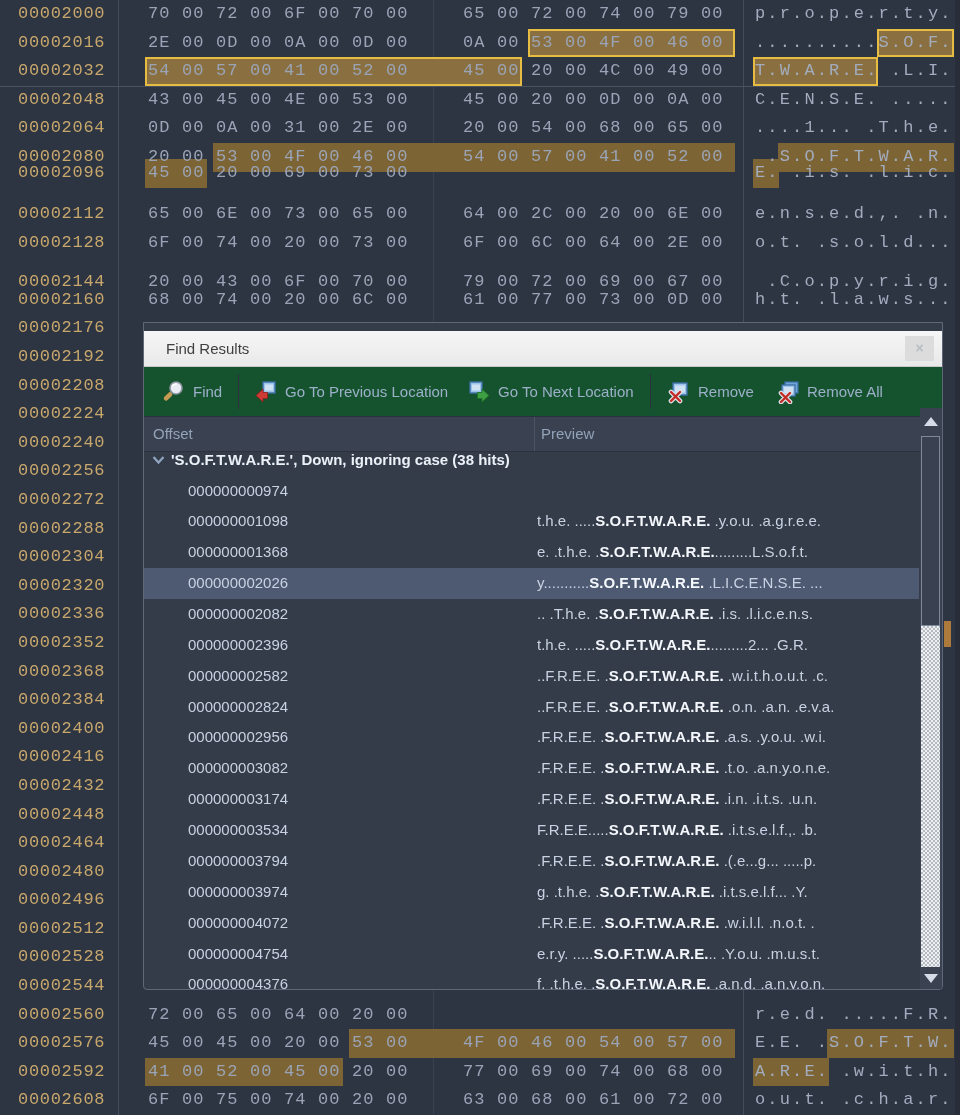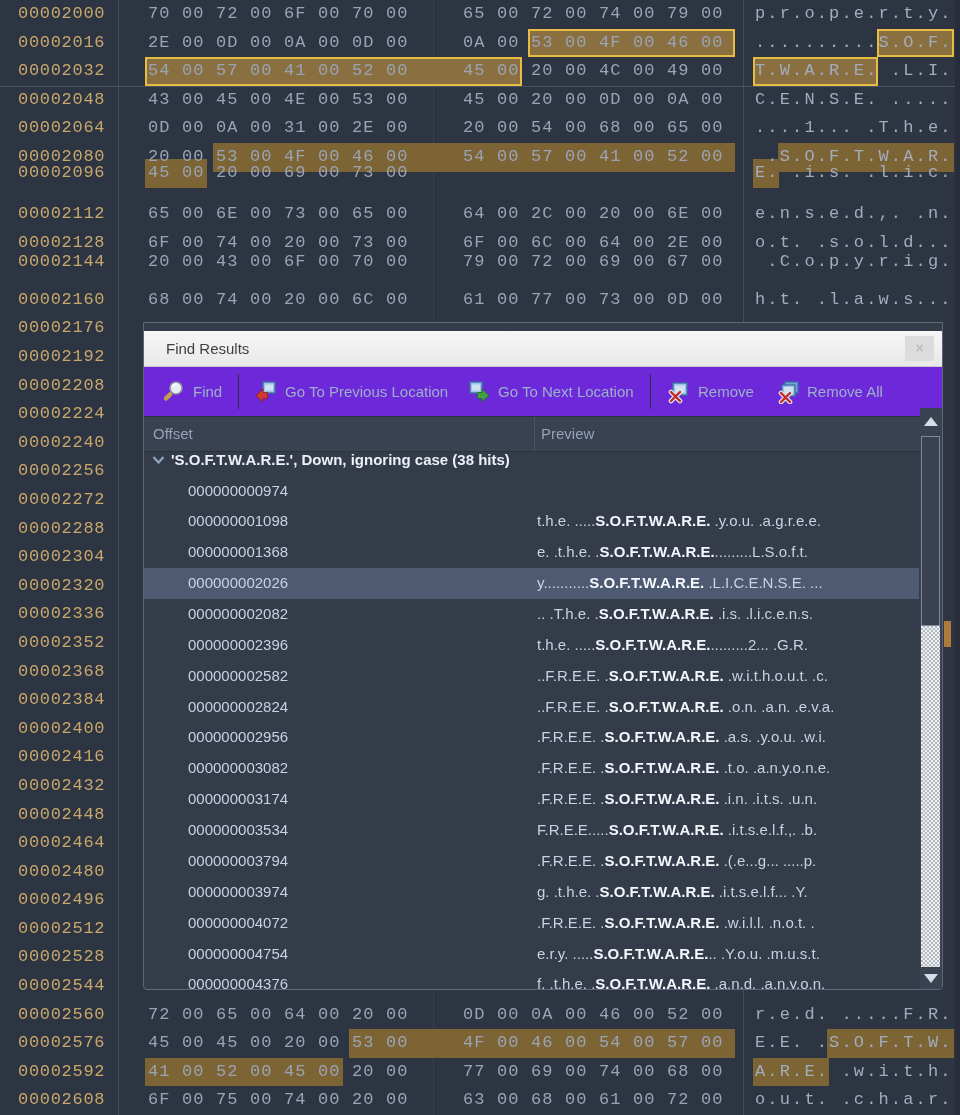--- a/index.html
+++ b/index.html
@@ -22,21 +22,21 @@
   .hlrect.cur{background:#8a7040;border:2px solid #e7bc42;}
   .pos-marker{position:absolute;left:944px;top:621px;width:7px;height:26px;background:#ad7a3c;z-index:3;}
   
   #dialog{position:absolute;left:143px;top:322px;width:800px;height:668px;z-index:10;
     background:#343b49;border:1px solid #5f6878;box-sizing:border-box;
     border-radius:0 0 4px 4px;overflow:hidden;}
   .titlebar{height:36px;background:linear-gradient(#f6f6f6,#e9e9e9);border-bottom:1px solid #c9c9c9;
     color:#3f3f3f;font-size:15px;line-height:36px;padding-left:22px;position:relative;box-sizing:border-box;margin-top:8px;}
   .closebtn{position:absolute;right:8px;top:5px;width:29px;height:25px;background:#dcdcdc;
     color:#b9bcc0;text-align:center;line-height:25px;font-size:14px;font-weight:bold;cursor:default;}
-  .toolbar{height:50px;background:#6d28d9;position:relative;border-bottom:1px solid #2c3340;box-sizing:border-box;}
+  .toolbar{height:50px;background:#14532d;position:relative;border-bottom:1px solid #2c3340;box-sizing:border-box;}
   .tbtn{position:absolute;top:0;height:49px;display:flex;align-items:center;gap:7px;
     color:#9db0ca;font-size:15px;white-space:nowrap;}
   .tbtn svg{display:block;}
   .tsep{position:absolute;top:7px;bottom:7px;width:1px;background:#2b313d;}
   .fr-header{height:35px;background:#3a4150;border-bottom:1px solid #2b313d;position:relative;
     color:#93a3b9;font-size:15px;line-height:33px;box-sizing:border-box;}
   .fr-header .hdiv{position:absolute;left:390px;top:0;bottom:0;width:1px;background:#4b5464;}
   .hcol1{position:absolute;left:9px;}
   .hcol2{position:absolute;left:397px;}
   #list{position:absolute;left:0;right:23px;top:121px;bottom:0;overflow:hidden;}
@@ -124,21 +124,21 @@
         <span class="g1">65 00 6E 00 73 00 65 00</span>
         <span class="g2">64 00 2C 00 20 00 6E 00</span>
         <span class="asc">e.n.s.e.d.,. .n.</span>
       </div>
       <div class="hexrow" style="top: 228.718px; height: 28.5897px; line-height: 28.5897px;">
         <span class="off">00002128</span>
         <span class="g1">6F 00 74 00 20 00 73 00</span>
         <span class="g2">6F 00 6C 00 64 00 2E 00</span>
         <span class="asc">o.t. .s.o.l.d...</span>
       </div>
-      <div class="hexrow" style="top: 248px; height: 28.5897px; line-height: 28.5897px; text-align: right;">
+      <div class="hexrow" style="top: 268px; height: 28.5897px; line-height: 28.5897px; text-align: right;">
         <span class="off">00002144</span>
         <span class="g1">20 00 43 00 6F 00 70 00</span>
         <span class="g2">79 00 72 00 69 00 67 00</span>
         <span class="asc"> .C.o.p.y.r.i.g.</span>
       </div>
       <div class="hexrow" style="top: 285.897px; height: 28.5897px; line-height: 28.5897px;">
         <span class="off">00002160</span>
         <span class="g1">68 00 74 00 20 00 6C 00</span>
         <span class="g2">61 00 77 00 73 00 0D 00</span>
         <span class="asc">h.t. .l.a.w.s...</span>
@@ -211,21 +211,20 @@
       </div>
       <div class="hexrow" style="top: 943.462px; height: 28.5897px; line-height: 28.5897px;">
         <span class="off">00002528</span>
       </div>
       <div class="hexrow" style="top: 972.051px; height: 28.5897px; line-height: 28.5897px;">
         <span class="off">00002544</span>
       </div>
       <div class="hexrow" style="top: 1000.64px; height: 28.5897px; line-height: 28.5897px;">
         <span class="off">00002560</span>
         <span class="g1">72 00 65 00 64 00 20 00</span>
-        <span class="g2">0D 00 0A 00 46 00 52 00</span>
         <span class="asc">r.e.d. .....F.R.</span>
       </div>
       <div class="hexrow" style="top: 1029.23px; height: 28.5897px; line-height: 28.5897px;">
         <span class="off">00002576</span>
         <div class="hlrect" style="left: 349px; width: 386px;"></div>
         <div class="hlrect" style="left: 827.1px; width: 126.9px;"></div>
         <span class="g1">45 00 45 00 20 00 53 00</span>
         <span class="g2">4F 00 46 00 54 00 57 00</span>
         <span class="asc">E.E. .S.O.F.T.W.</span>
       </div>

